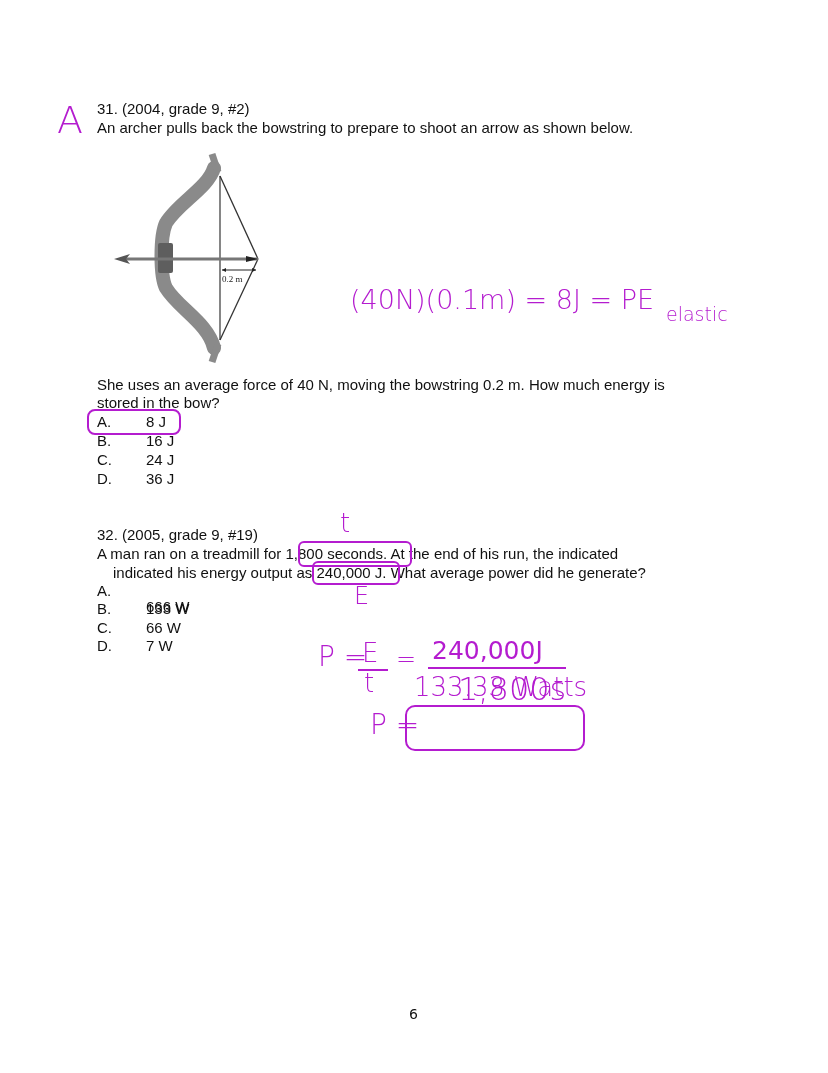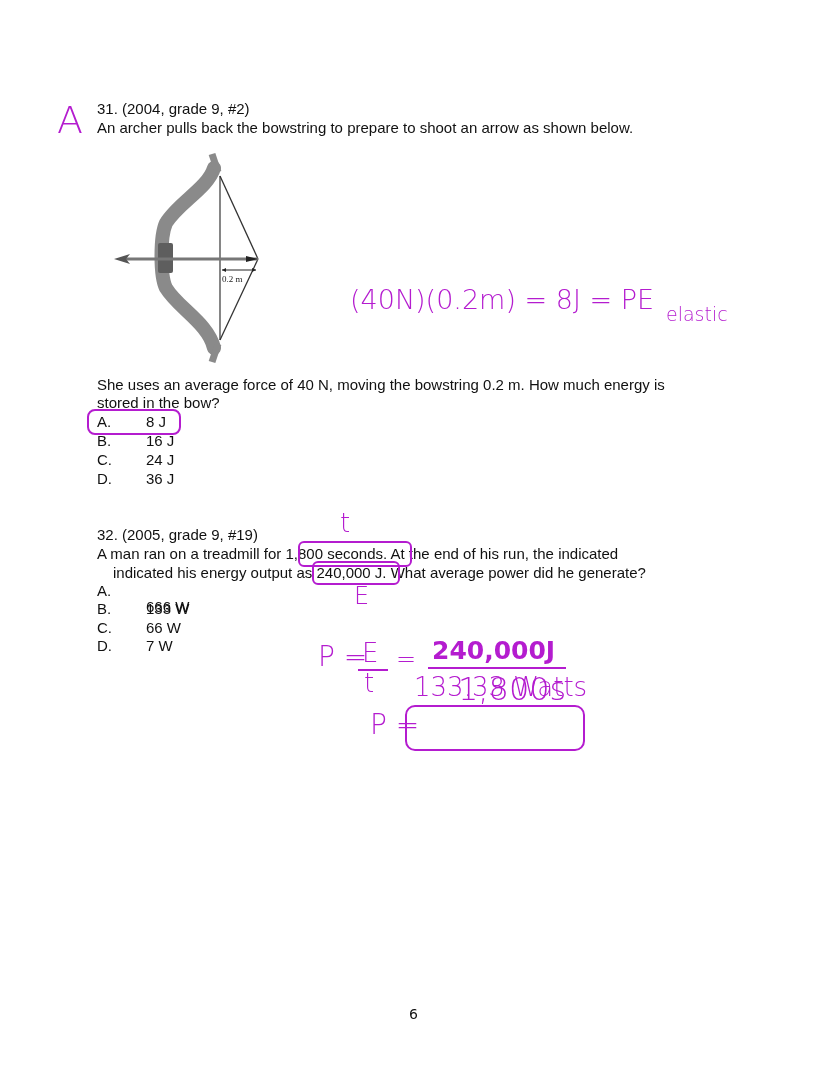--- a/index.html
+++ b/index.html
@@ -29,21 +29,21 @@
   <line x1="112" y1="192" x2="150" y2="111" stroke="#333" stroke-width="1.3"></line>
   <line x1="12" y1="111" x2="150" y2="111" stroke="#777" stroke-width="3"></line>
   <path d="M6,111 L22,106 L18,111 L22,116 Z" fill="#555"></path>
   <path d="M138,108 L150,111 L138,114 Z" fill="#222"></path>
   <line x1="114" y1="122" x2="148" y2="122" stroke="#222" stroke-width="1"></line>
   <path d="M114,122 l4,-2 v4 Z M148,122 l-4,-2 v4 Z" fill="#222"></path>
   <text x="114" y="134" font-size="9" font-family="Liberation Serif, serif" fill="#222">0.2 m</text>
 </svg>
 
 <div class="hand" style="left:350px;top:284px;font-size:27px;font-weight:200;">
-  <span>(40N)(0.2m) = 8J = PE</span><span style="font-size:19px;position:relative;top:12px;margin-left:12px;">elastic</span>
+  <span>(40N)(0.1m) = 8J = PE</span><span style="font-size:19px;position:relative;top:12px;margin-left:12px;">elastic</span>
 </div>
 
 <div class="txt" style="left:97px;top:376px;">She uses an average force of 40 N, moving the bowstring 0.2 m.  How much energy is</div>
 <div class="txt" style="left:97px;top:394px;">stored in the bow?</div>
 
 <div>
   <div class="txt ans-letter" style="top:413px;">A.</div>
   <div class="txt ans-val" style="top:413px;">8 J</div>
 </div>
 <div class="box" style="left:87px;top:409px;width:90px;height:22px;border-radius:8px;"></div>
@@ -87,20 +87,20 @@
 <div>
   <div class="txt ans-letter" style="top:637px;">D.</div>
   <div class="txt ans-val" style="top:637px;">7 W</div>
 </div>
 
 <div class="hand" style="left:318px;top:640px;font-size:28px;font-weight:200;">P =</div>
 <div class="hand" style="left:362px;top:638px;font-size:26px;font-weight:200;">E</div>
 <div style="position:absolute;left:358px;top:669px;width:30px;height:2px;background:#b41ccf;"></div>
 <div class="hand" style="left:364px;top:668px;font-size:26px;font-weight:200;">t</div>
 <div class="hand" style="left:396px;top:645px;font-size:24px;font-weight:200;">=</div>
-<div class="hand" style="left:432px;top:636px;font-size:25px;font-weight:700;">240,000J</div>
+<div class="hand" style="left:432px;top:636px;font-size:25px;font-weight:400;">240,000J</div>
 <div style="position:absolute;left:428px;top:667px;width:138px;height:2px;background:#b41ccf;"></div>
 <div class="hand" style="left:458px;top:670px;font-size:32px;font-weight:200;">1,800s</div>
 <div class="hand" style="left:370px;top:708px;font-size:28px;font-weight:200;">P =</div>
 <div class="box" style="left:405px;top:705px;width:176px;height:42px;border-radius:10px;"></div>
 <div class="hand" style="left:414px;top:672px;font-size:26px;font-weight:200;">133.33 Watts</div>
 
 <div class="pagenum">6</div>
 
 </body></html>

